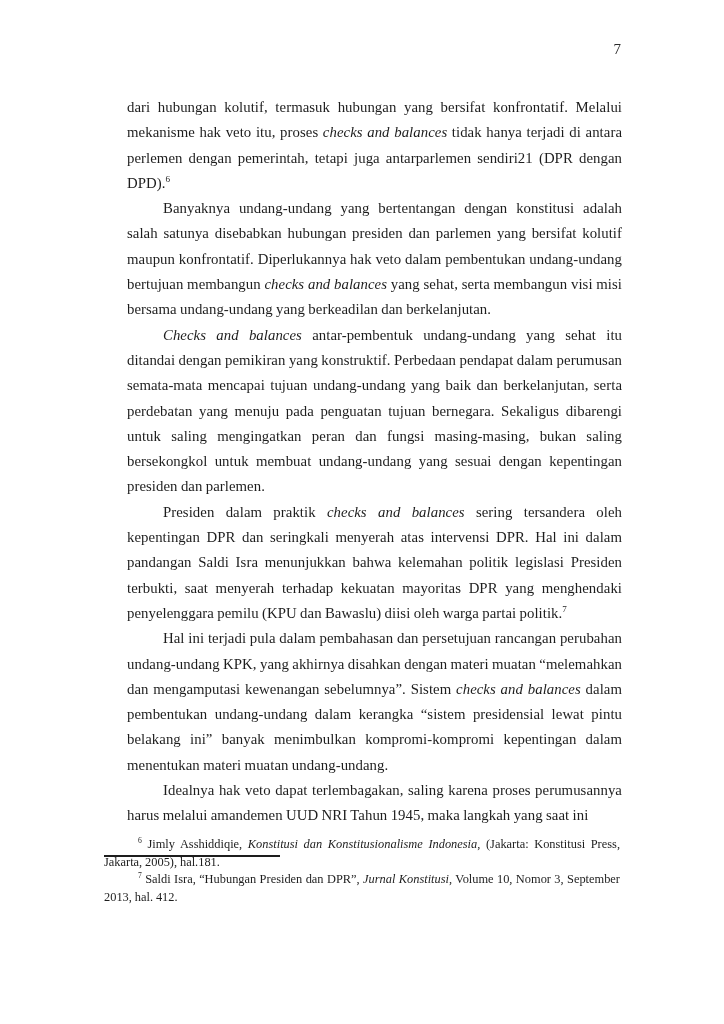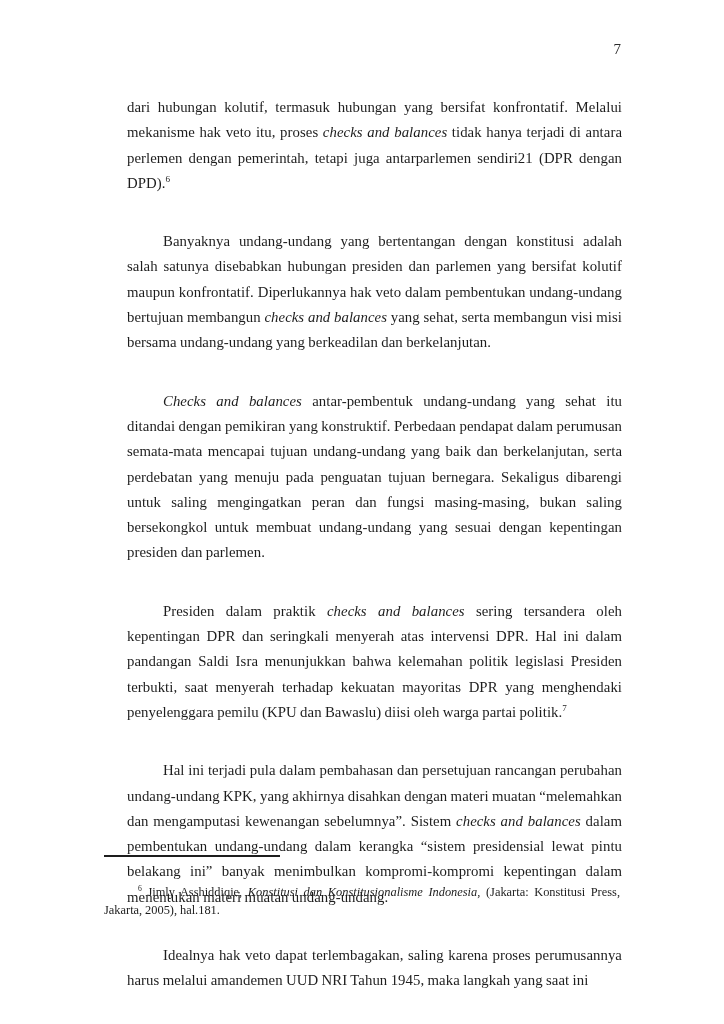--- a/index.html
+++ b/index.html
@@ -34,42 +34,41 @@
     line-height: 25.3px;
     text-align: justify;
     word-spacing: -0.4px;
     letter-spacing: 0.05px;
   }
   .doc-body p {
     margin: 0;
   }
   .doc-body p.indent {
     text-indent: 36px;
-    margin-top: 33px;
   }
   .doc-body i, .fn-block i {
     font-style: italic;
   }
   sup.fnref {
     font-size: 0.62em;
     line-height: 0;
     vertical-align: super;
   }
   .fn-separator {
     position: absolute;
     left: 104px;
     top: 855px;
     width: 176px;
     height: 0;
     border-top: 2px solid #1d1d1d;
   }
   .fn-block {
     position: absolute;
     left: 104px;
-    top: 884px;
+    top: 836px;
     width: 516px;
     font-size: 12.4px;
     line-height: 17.6px;
     text-align: justify;
     word-spacing: -0.2px;
   }
   .fn-block p {
     margin: 0;
     text-indent: 34px;
   }
@@ -86,14 +85,15 @@
       <p class="indent"><i>Checks and balances</i><span> antar-pembentuk undang-undang yang sehat itu ditandai dengan pemikiran yang konstruktif. Perbedaan pendapat dalam perumusan semata-mata mencapai tujuan undang-undang yang baik dan berkelanjutan, serta perdebatan yang menuju pada penguatan tujuan bernegara. Sekaligus dibarengi untuk saling mengingatkan peran dan fungsi masing-masing, bukan saling bersekongkol untuk membuat undang-undang yang sesuai dengan kepentingan presiden dan parlemen.</span></p>
       <p class="indent"><span>Presiden dalam praktik </span><i>checks and balances</i><span> sering tersandera oleh kepentingan DPR dan seringkali menyerah atas intervensi DPR. Hal ini dalam pandangan Saldi Isra menunjukkan bahwa kelemahan politik legislasi Presiden terbukti, saat menyerah terhadap kekuatan mayoritas DPR yang menghendaki penyelenggara pemilu (KPU dan Bawaslu) diisi oleh warga partai politik.</span><sup class="fnref">7</sup></p>
       <p class="indent"><span>Hal ini terjadi pula dalam pembahasan dan persetujuan rancangan perubahan undang-undang KPK, yang akhirnya disahkan dengan materi muatan “melemahkan dan mengamputasi kewenangan sebelumnya”. Sistem </span><i>checks and balances</i><span> dalam pembentukan undang-undang dalam kerangka “sistem presidensial lewat pintu belakang ini” banyak menimbulkan kompromi-kompromi kepentingan dalam menentukan materi muatan undang-undang.</span></p>
       <p class="indent"><span>Idealnya hak veto dapat terlembagakan, saling karena proses perumusannya harus melalui amandemen UUD NRI Tahun 1945, maka langkah yang saat ini</span></p>
     </div>
 
   <div class="fn-separator"></div>
 
   <div class="fn-block">
       <p><sup class="fnref">6</sup><span> Jimly Asshiddiqie, </span><i>Konstitusi dan Konstitusionalisme Indonesia</i><span>, (Jakarta: Konstitusi Press, Jakarta, 2005), hal.181.</span></p>
+      <p><sup class="fnref">7</sup><span> Saldi Isra, “Hubungan Presiden dan DPR”, </span><i>Jurnal Konstitusi</i><span>, Volume 10, Nomor 3, September 2013, hal. 412.</span></p>
     </div>
 </div>
 
 </body></html>

